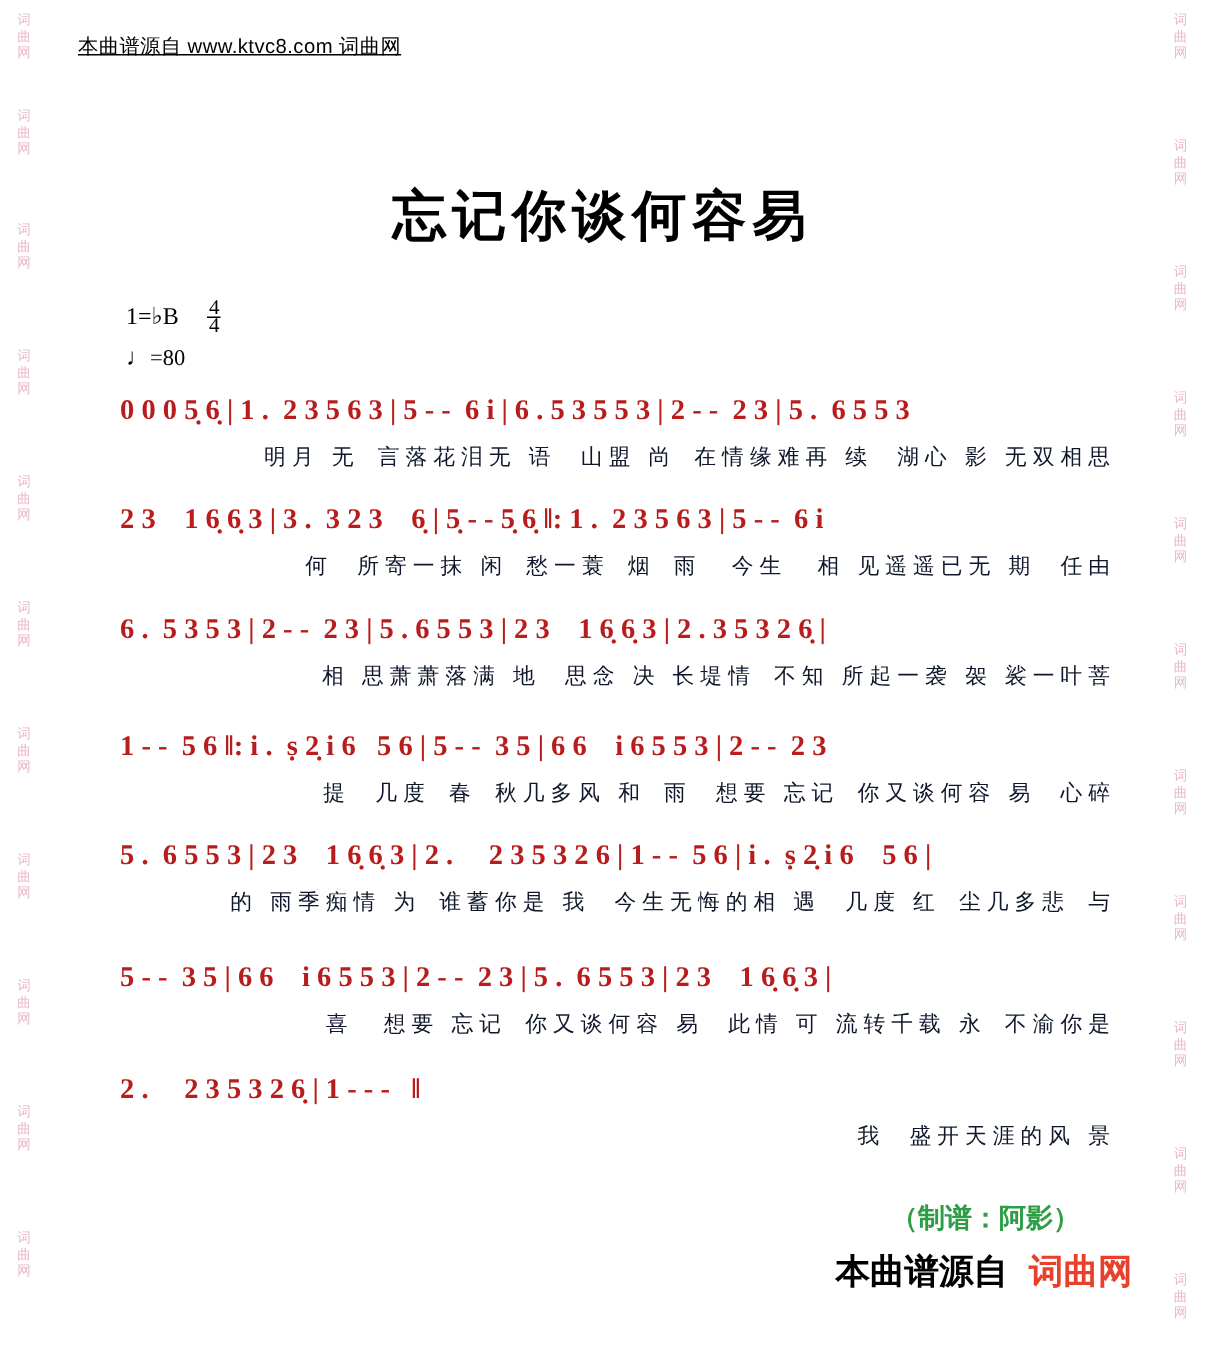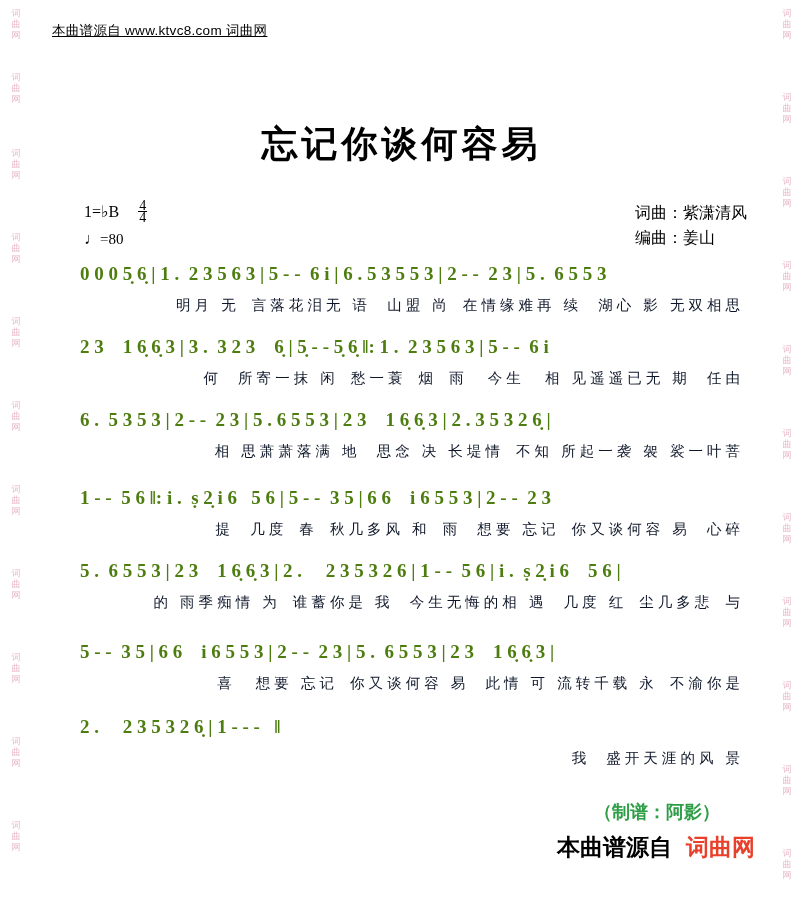--- a/index.html
+++ b/index.html
@@ -114,21 +114,21 @@
 
   
   .system {
     position: absolute;
     left: 46px;
     width: 660px;
   }
   .notes {
     font-size: 19px;
     font-weight: bold;
-    color: #4d7c0f;
+    color: #b91c1c;
     letter-spacing: 0px;
     white-space: pre;
     font-family: "Liberation Serif", serif;
     line-height: 24px;
     height: 30px;
   }
   .lyrics {
     font-size: 14.5px;
     color: #0f172a;
     white-space: pre;
@@ -297,24 +297,20 @@
       <span class="frac">
         <span class="num">4</span>
         <span class="den">4</span>
       </span>
     </div>
     <div class="tempo">
       <span class="note">♩</span><span>=80</span>
     </div>
   </div>
 
-  <div class="credits">
-    <div>词曲：紫潇清风</div>
-    <div>编曲：姜山</div>
-  </div>
 
   <div class="system" style="top:262px">
     <div class="notes">0 0 0 5̣ 6̣ | 1 .  2 3 5 6 3 | 5 - -  6 i | 6 . 5 3 5 5 3 | 2 - -  2 3 | 5 .  6 5 5 3</div>
     <div class="lyrics">          明 月   无    言 落 花 泪 无   语     山 盟   尚    在 情 缘 难 再   续     湖 心   影   无 双 相 思</div>
   </div>
 
   <div class="system" style="top:335px">
     <div class="notes">2 3    1 6̣ 6̣ 3 | 3 .  3 2 3    6̣ | 5̣ - - 5̣ 6̣ ‖: 1 .  2 3 5 6 3 | 5 - -  6 i</div>
     <div class="lyrics">何     所 寄 一 抹   闲    愁 一 蓑    烟    雨      今 生      相   见 遥 遥 已 无   期     任 由</div>
   </div>

